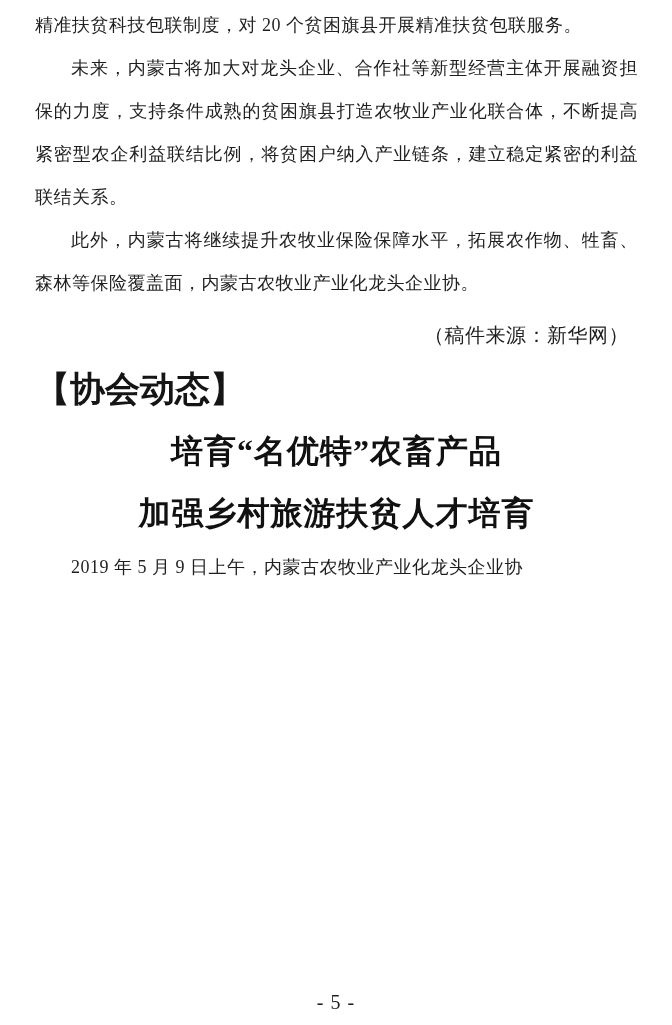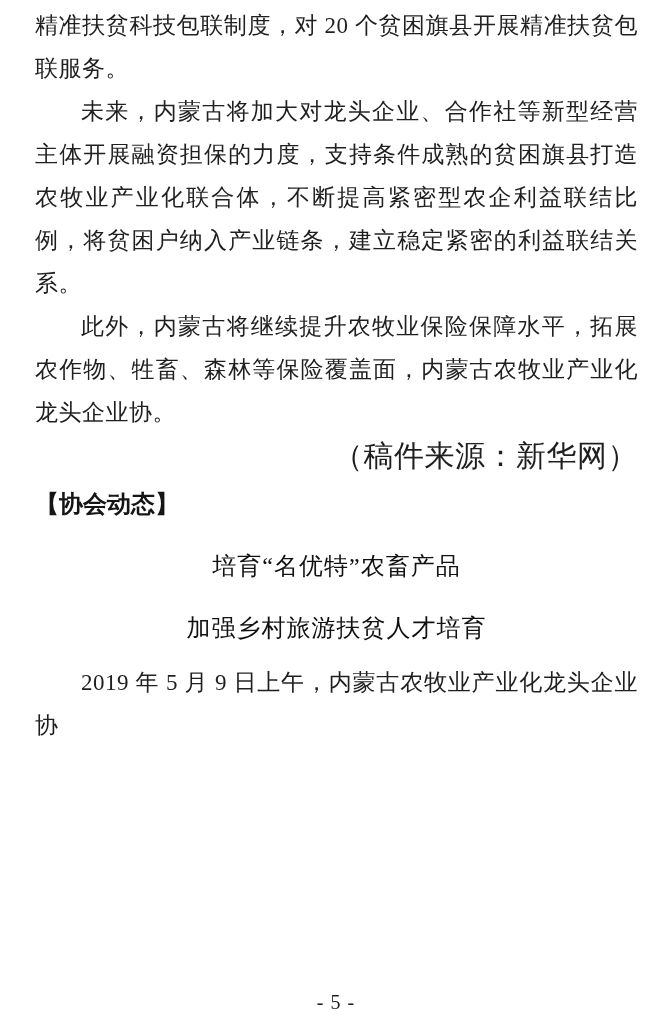--- a/index.html
+++ b/index.html
@@ -16,50 +16,50 @@
     color: #1f1f1f;
     font-family: "Liberation Serif", "DejaVu Serif", serif;
     overflow: hidden;
     box-sizing: border-box;
   }
   .content {
     padding: 4px 34px 0 35px;
   }
   .para {
     margin: 0;
-    font-size: 23px;
+    font-size: 18px;
     line-height: 43px;
     text-align: justify;
     text-indent: 2em;
     letter-spacing: 0.5px;
     word-break: break-all;
   }
   .para.no-indent {
     text-indent: 0;
   }
   .source-line {
-    margin: 0;
-    font-size: 30px;
+    margin: 9px;
+    font-size: 20px;
     line-height: 43px;
     text-align: right;
     letter-spacing: 0.5px;
   }
   .section-header {
     margin: 4px 0 0 0;
     font-family: "Liberation Sans", "DejaVu Sans", sans-serif;
     font-weight: bold;
-    font-size: 24px;
+    font-size: 35px;
     line-height: 46px;
     color: #151515;
   }
   .article-title {
     margin: 8px 0 0 0;
     text-align: center;
-    font-weight: normal;
-    font-size: 24px;
+    font-weight: bold;
+    font-size: 32px;
     color: #111111;
   }
   .title-line {
     display: block;
     line-height: 62px;
     letter-spacing: 1px;
   }
   .opening-para {
     margin-top: 2px;
   }

